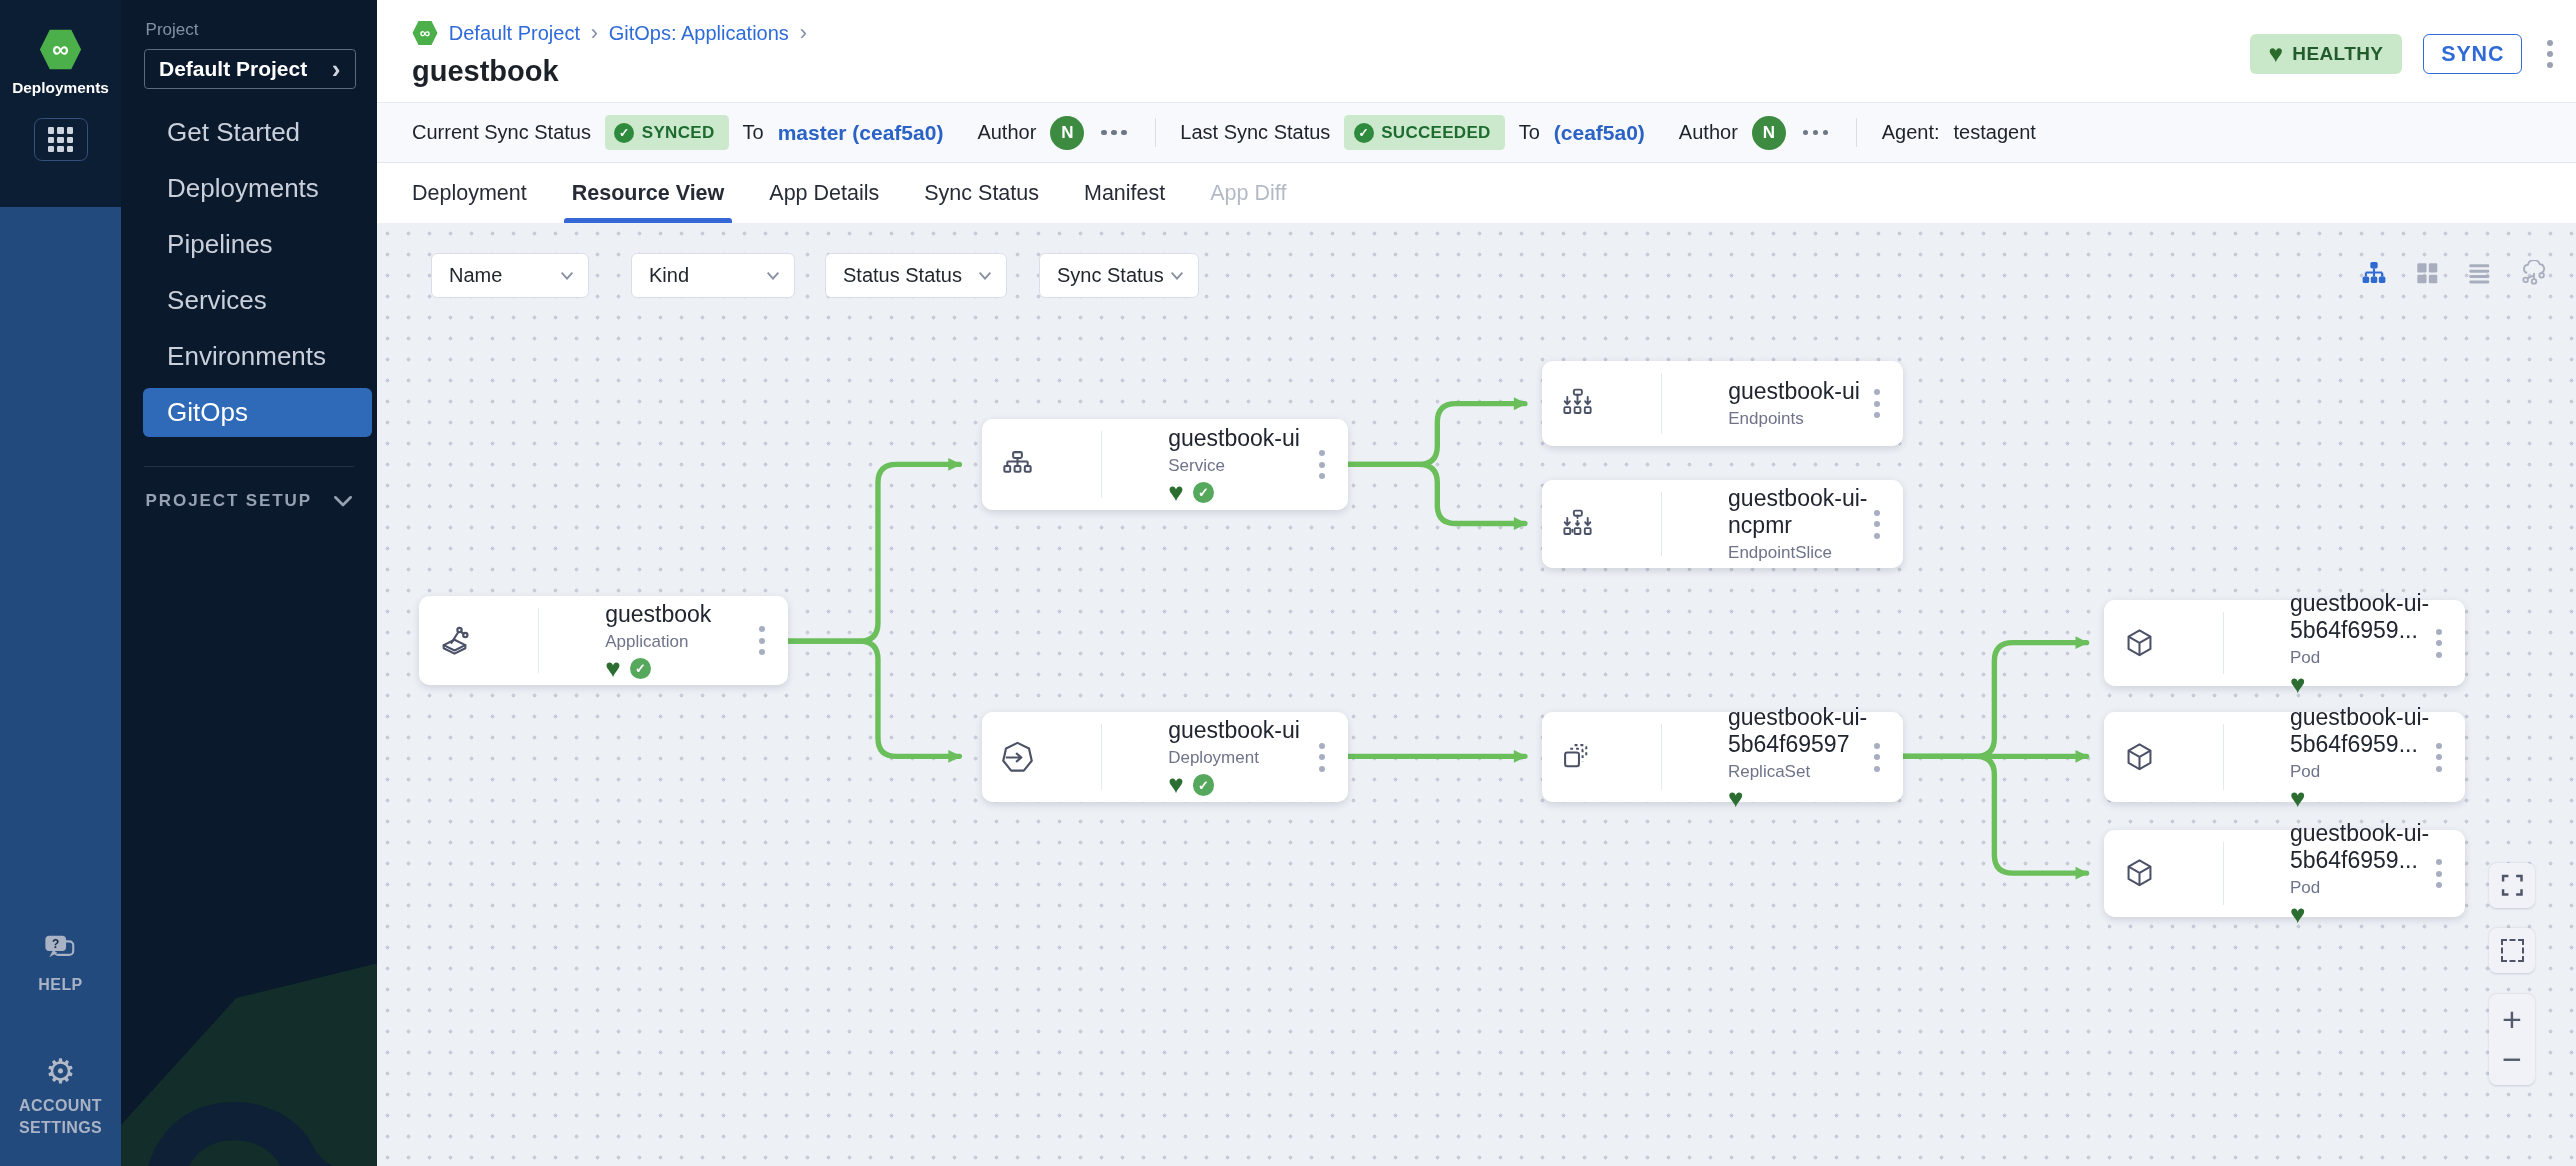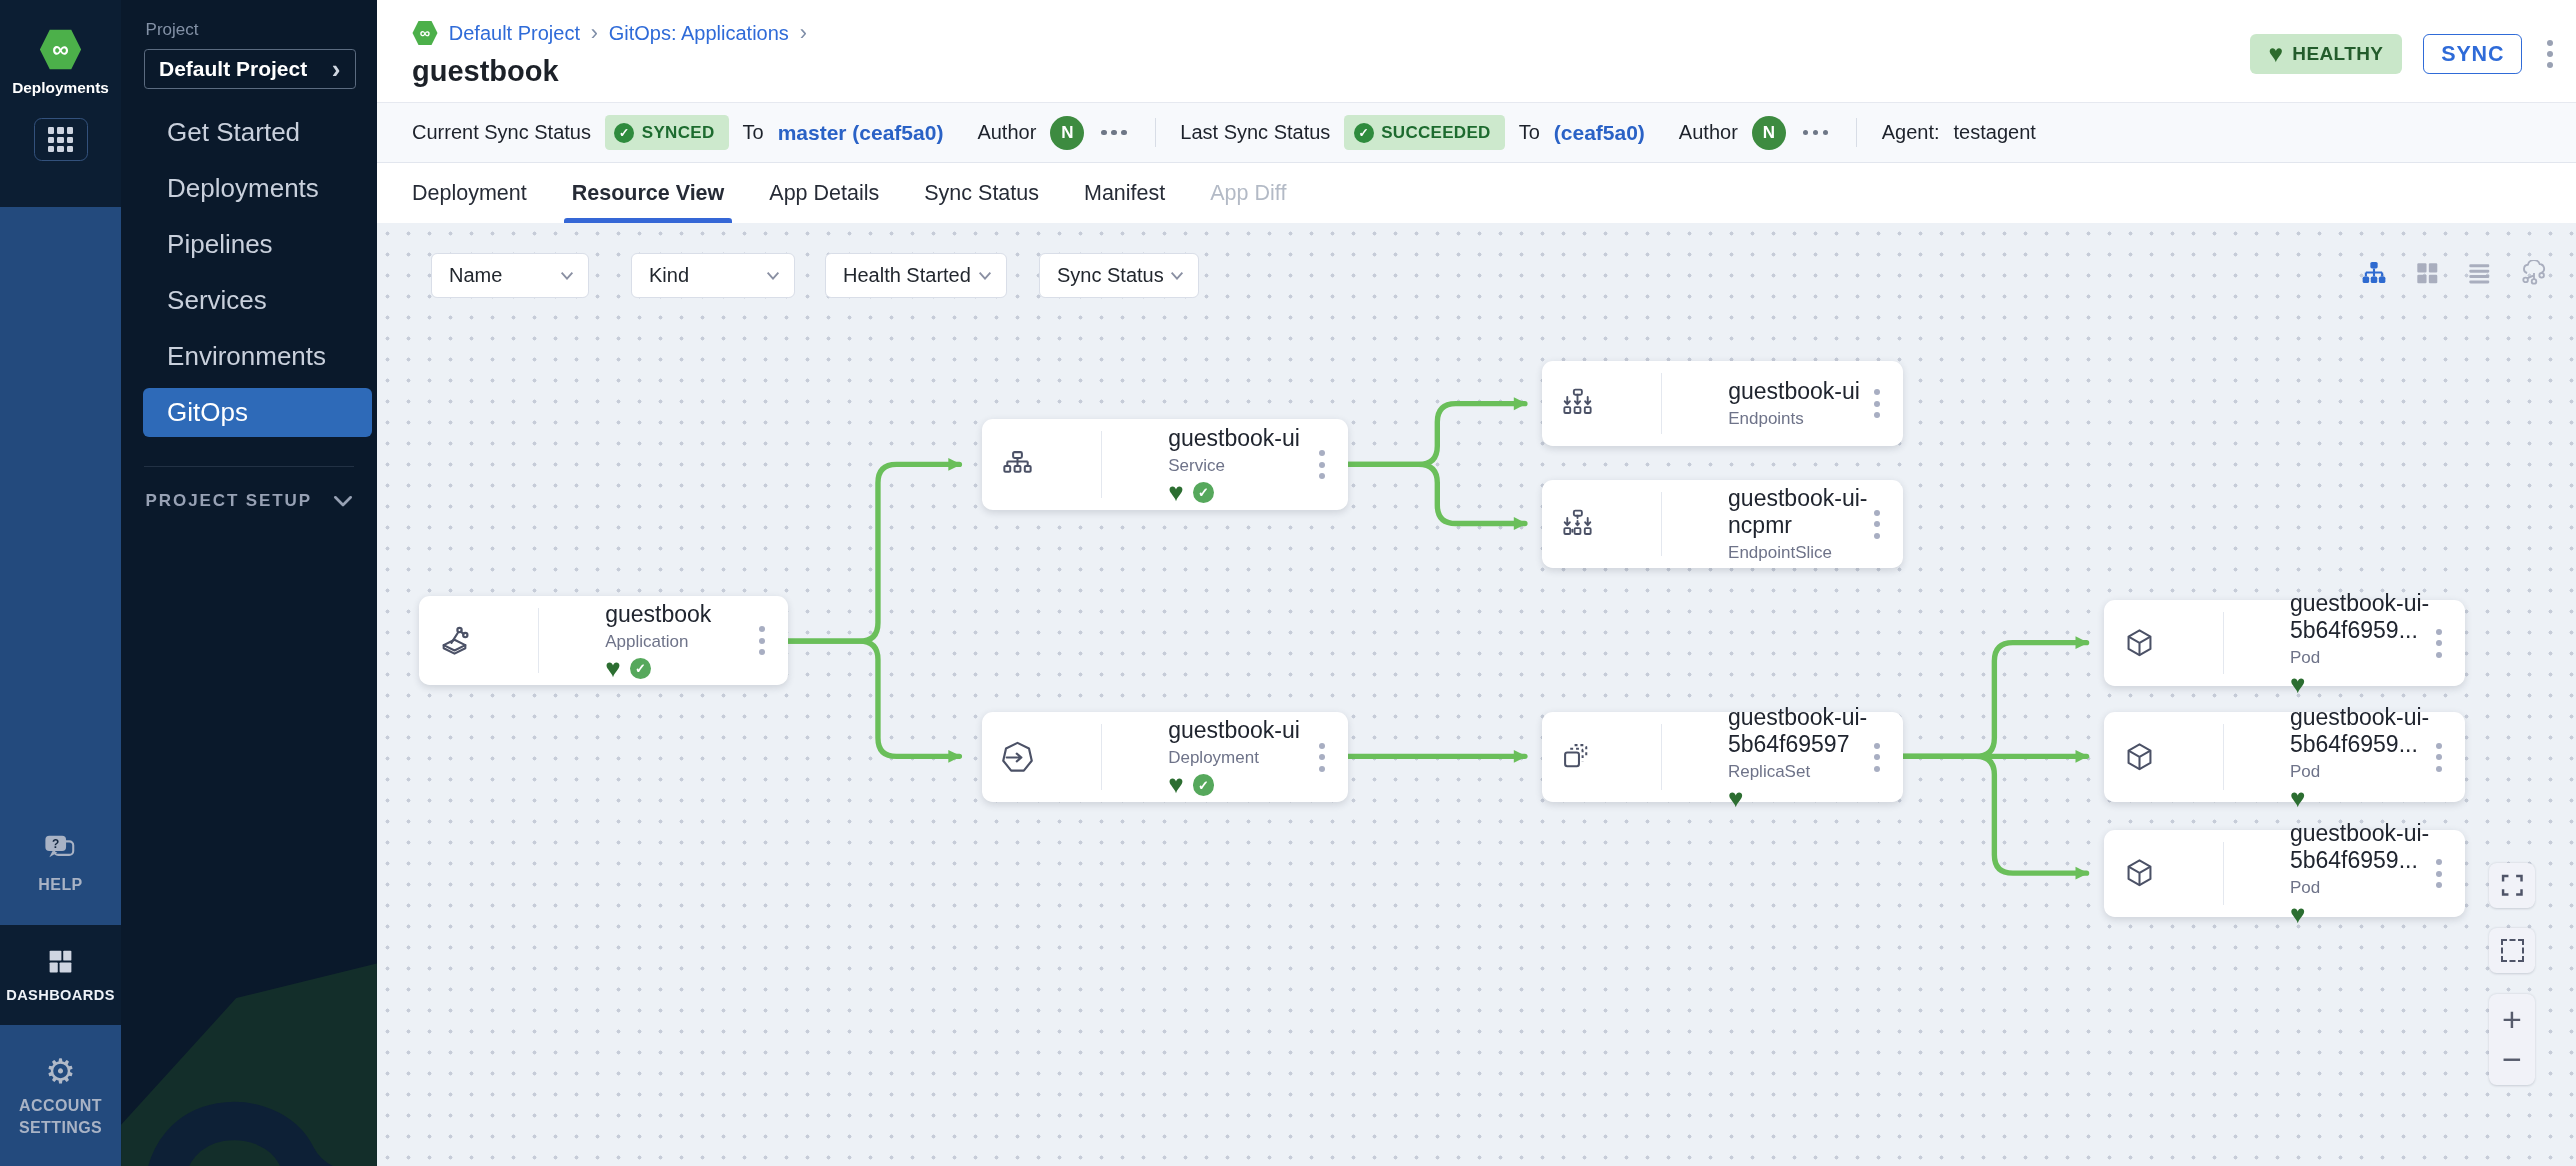--- a/index.html
+++ b/index.html
@@ -170,33 +170,20 @@
             <rect x="14" y="10" width="24" height="17" rx="5" fill="none" stroke="#a9b3c5" stroke-width="2.6"></rect>
             <rect x="3" y="3" width="26" height="19" rx="5" fill="#a9b3c5"></rect>
             <path d="M12 22 L8 30 L18 24 Z" fill="#a9b3c5"></path>
             <text x="16" y="18" font-size="15" font-weight="bold" fill="#14273f" text-anchor="middle">?</text>
           </svg>
         </span>
         <span class="rail-label-muted">HELP</span>
       </div>
     </div>
 
-    <div class="rail-seg seg-dark" style="height:100px; justify-content:center;">
-      <div class="rail-item">
-        <span>
-          <svg width="29" height="29" viewBox="0 0 32 32" fill="#cfd5e1">
-            <rect x="4" y="4" width="13" height="11" rx="1"></rect>
-            <rect x="19" y="4" width="9" height="11" rx="1"></rect>
-            <rect x="4" y="17" width="9" height="11" rx="1"></rect>
-            <rect x="15" y="17" width="13" height="11" rx="1"></rect>
-          </svg>
-        </span>
-        <span class="rail-label-bright">DASHBOARDS</span>
-      </div>
-    </div>
 
     <div class="rail-seg seg-blue" style="height:142px; justify-content:center;">
       <div class="rail-item">
         <span class="gear-glyph">⚙</span>
         <span class="rail-label-muted" style="width:100px;">ACCOUNT SETTINGS</span>
       </div>
     </div>
   </nav>
 
   <aside class="sidebar">
@@ -328,21 +315,21 @@
               <polyline points="2,2 9,10 16,2" fill="none" stroke="#8a90a3" stroke-width="2.4"></polyline>
             </svg>
         </div>
         <div class="fdrop fd-1">
           <span>Kind</span>
           <svg class="chev-svg" width="14" height="9.2" viewBox="0 0 18 12">
               <polyline points="2,2 9,10 16,2" fill="none" stroke="#8a90a3" stroke-width="2.4"></polyline>
             </svg>
         </div>
         <div class="fdrop fd-2">
-          <span>Health Started</span>
+          <span>Status Status</span>
           <svg class="chev-svg" width="14" height="9.2" viewBox="0 0 18 12">
               <polyline points="2,2 9,10 16,2" fill="none" stroke="#8a90a3" stroke-width="2.4"></polyline>
             </svg>
         </div>
         <div class="fdrop fd-3">
           <span>Sync Status</span>
           <svg class="chev-svg" width="14" height="9.2" viewBox="0 0 18 12">
               <polyline points="2,2 9,10 16,2" fill="none" stroke="#8a90a3" stroke-width="2.4"></polyline>
             </svg>
         </div>

